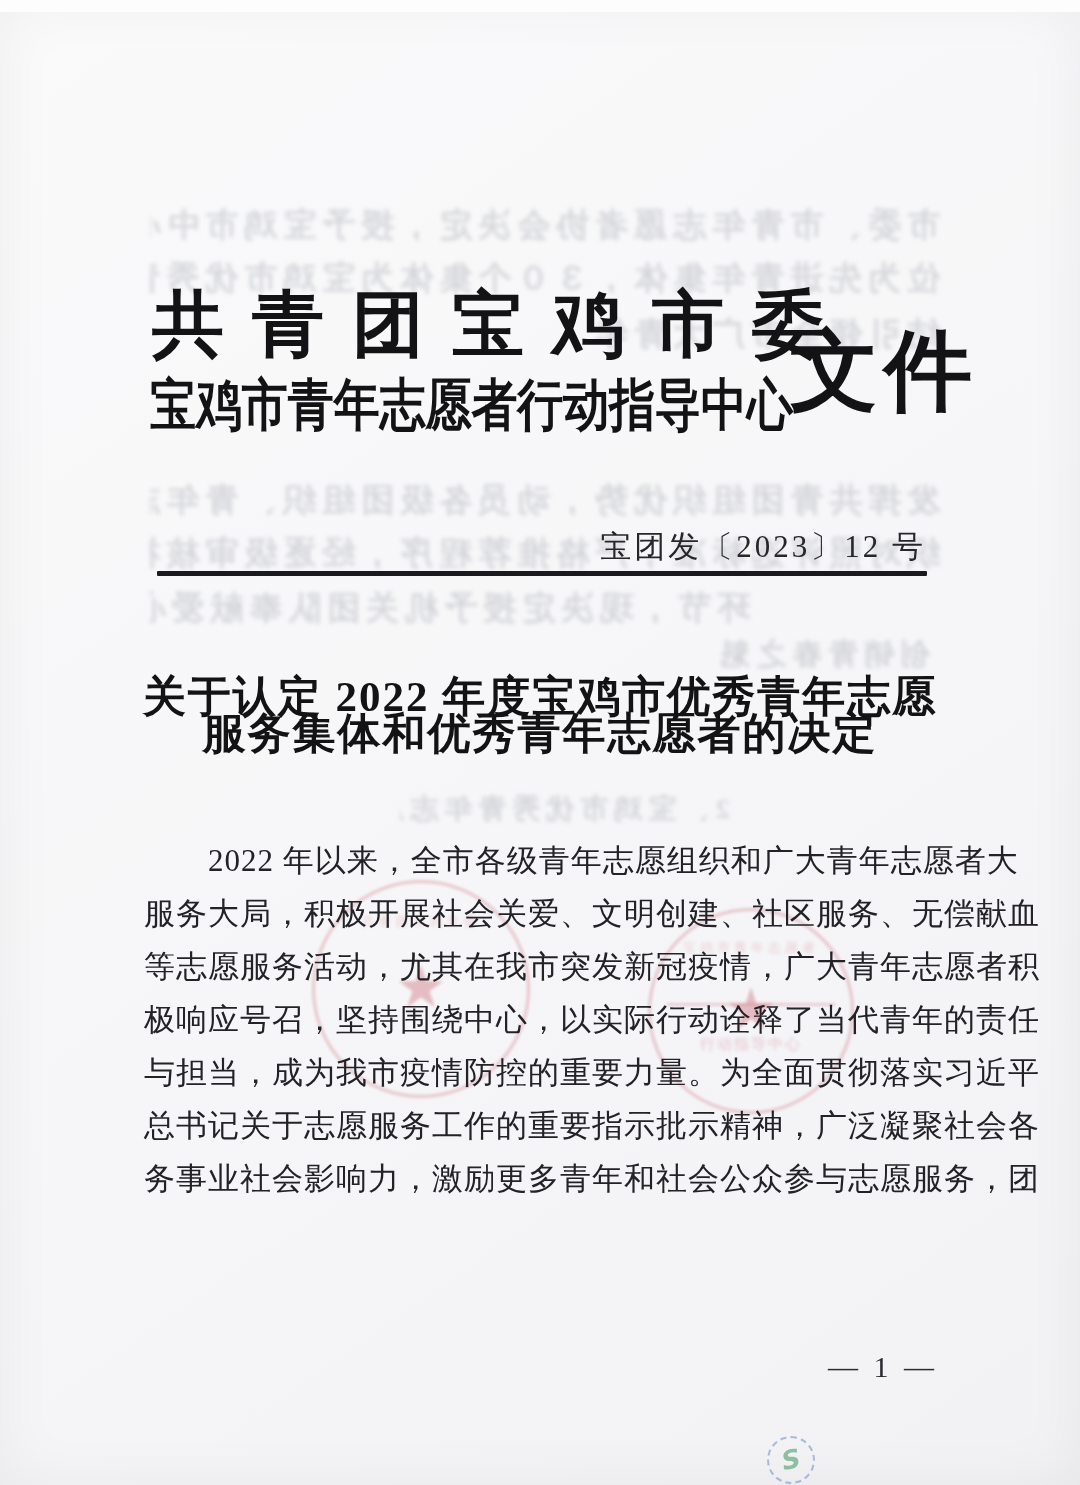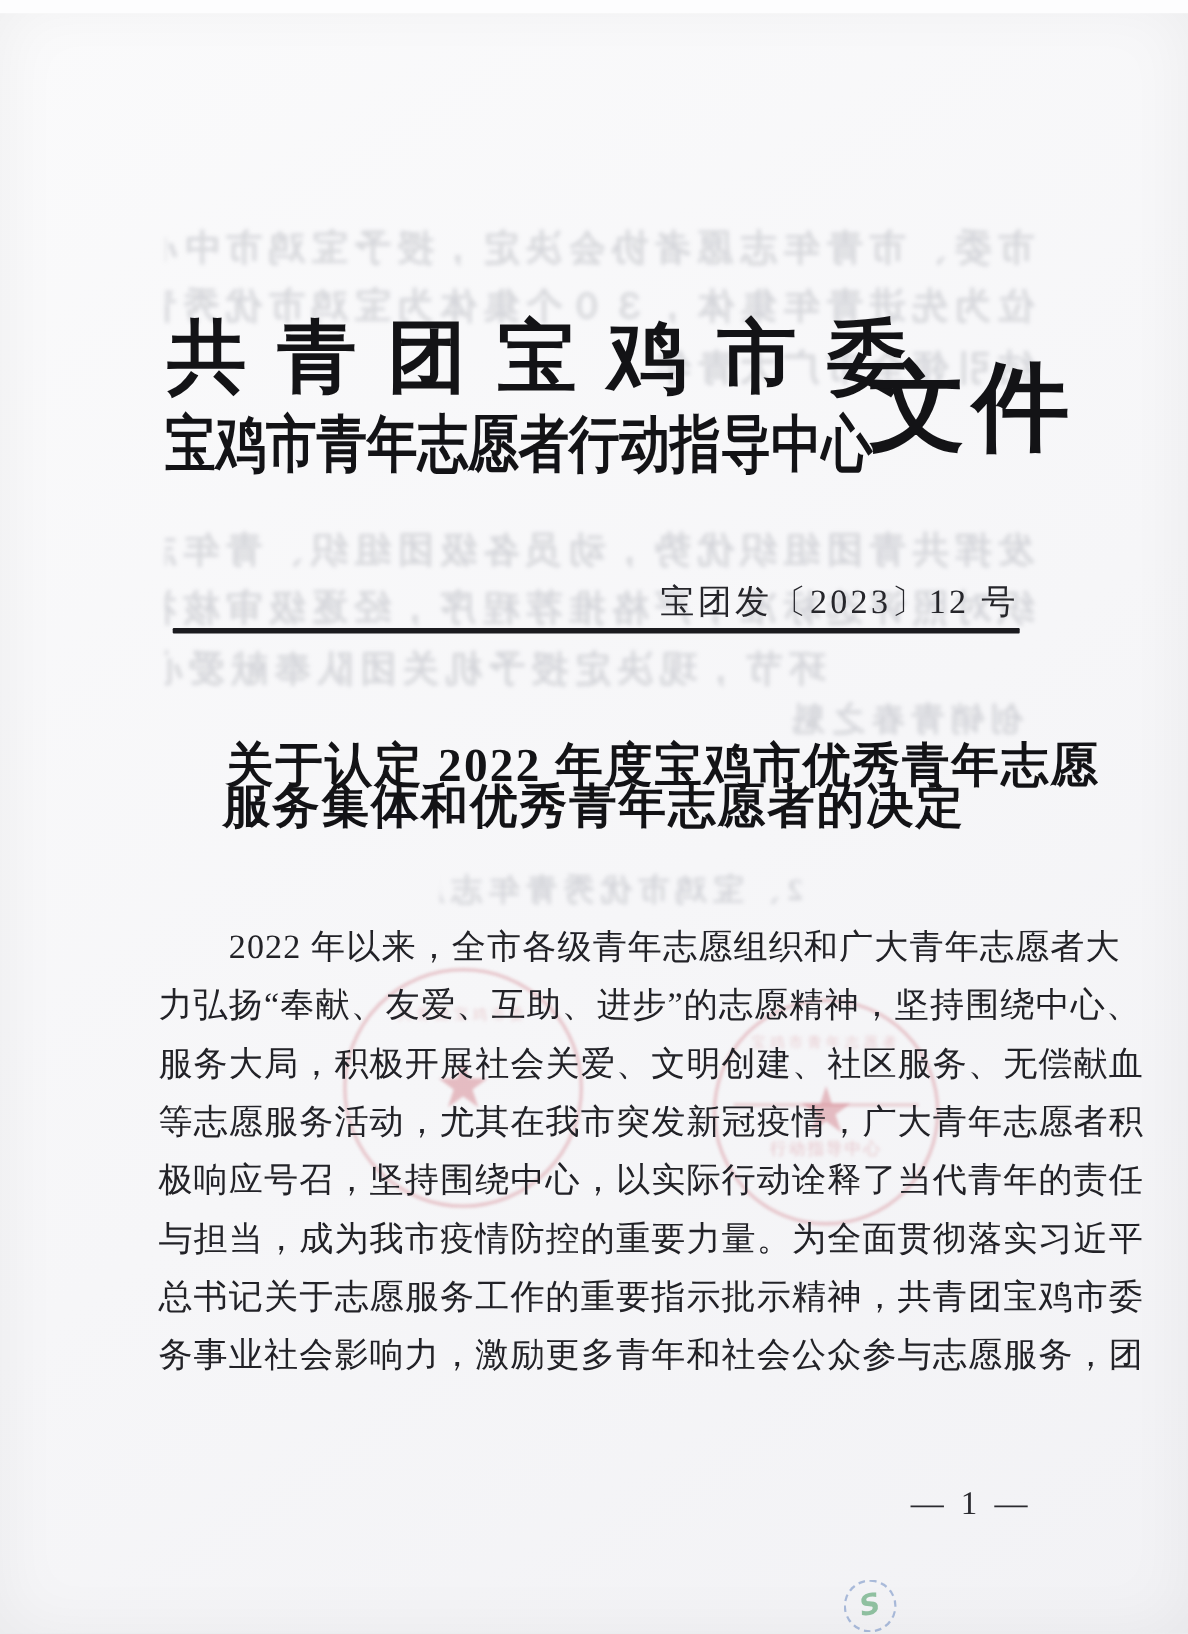--- a/index.html
+++ b/index.html
@@ -166,31 +166,30 @@
     <div class="cap">行动指导中心</div>
   </div>
 
   <div class="abs org1">共青团宝鸡市委</div>
   <div class="abs org2">宝鸡市青年志愿者行动指导中心</div>
   <div class="abs wenjian">文件</div>
 
   <div class="abs docnum">宝团发〔2023〕12 号</div>
   <div class="abs rule"></div>
 
-  <div class="abs title" style="top:666px;text-align:right;">关于认定 2022 年度宝鸡市优秀青年志愿</div>
+  <div class="abs title" style="top:666px;">关于认定 2022 年度宝鸡市优秀青年志愿</div>
   <div class="abs title" style="top:703px;">服务集体和优秀青年志愿者的决定</div>
 
   <div class="abs bodyblock">
     <div class="bline first">2022 年以来，全市各级青年志愿组织和广大青年志愿者大</div>
-    <div class="bline">力弘扬“奉献、友爱、互助、进步”的志愿精神，坚持围绕中心、</div>
     <div class="bline">服务大局，积极开展社会关爱、文明创建、社区服务、无偿献血</div>
     <div class="bline">等志愿服务活动，尤其在我市突发新冠疫情，广大青年志愿者积</div>
     <div class="bline">极响应号召，坚持围绕中心，以实际行动诠释了当代青年的责任</div>
     <div class="bline">与担当，成为我市疫情防控的重要力量。为全面贯彻落实习近平</div>
-    <div class="bline">总书记关于志愿服务工作的重要指示批示精神，共青团宝鸡市委</div>
+    <div class="bline">总书记关于志愿服务工作的重要指示批示精神，广泛凝聚社会各</div>
     <div class="bline">务事业社会影响力，激励更多青年和社会公众参与志愿服务，团</div>
   </div>
 
   <div class="abs pagenum">— 1 —</div>
 
   <div class="abs wm">
     <span class="s">S</span>
   </div>
 
 </div>

